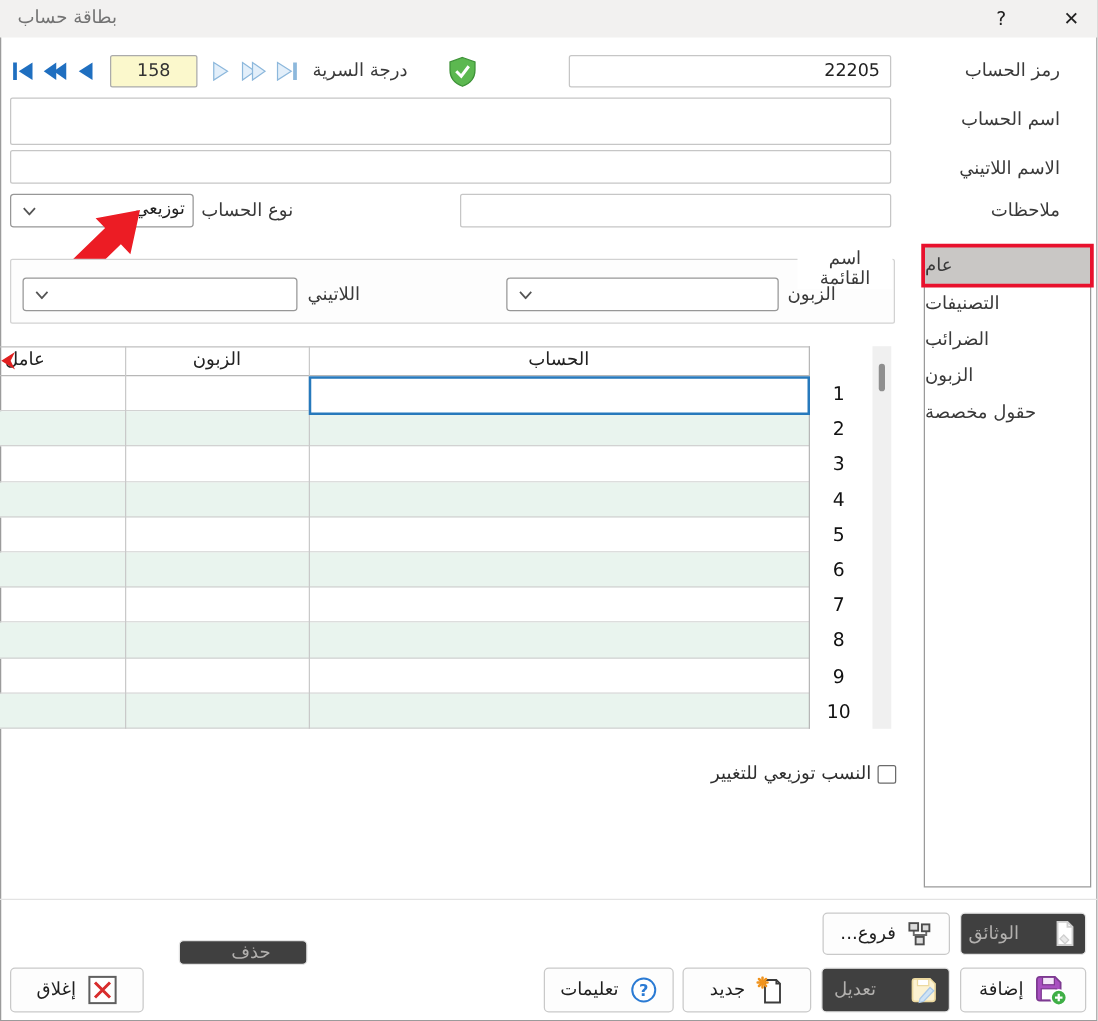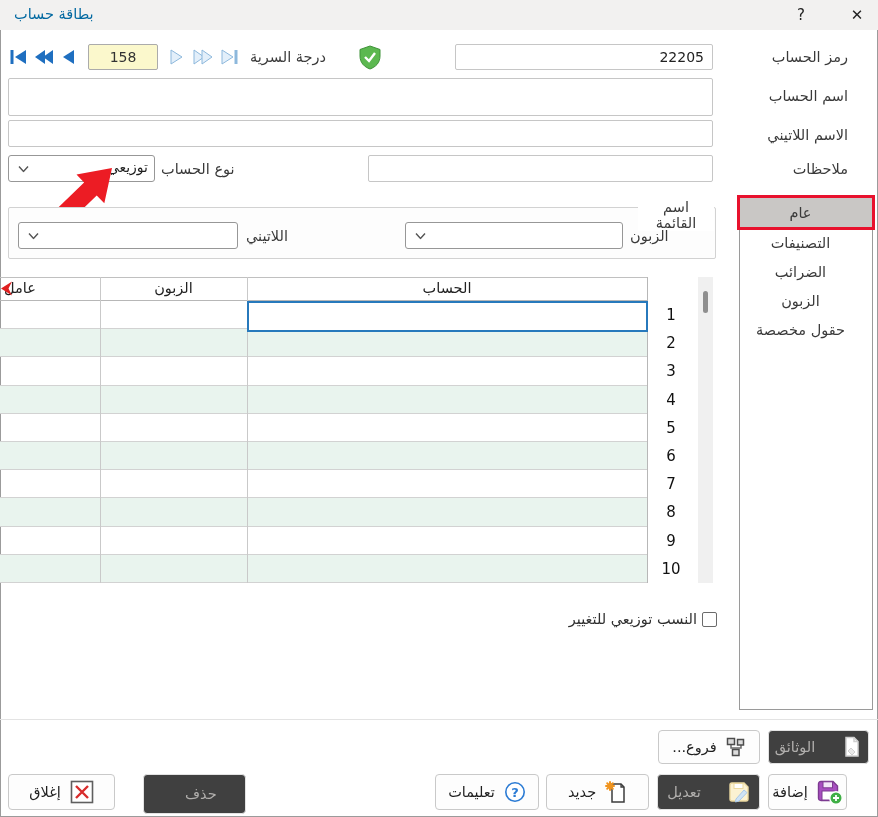--- a/index.html
+++ b/index.html
@@ -1,31 +1,31 @@
 <!DOCTYPE html>
 <html lang="ar"><head>
 <meta charset="utf-8">
 <style>
   html,body{margin:0;padding:0;background:#dcdcdc;}
   *{box-sizing:border-box;font-family:"DejaVu Sans","Liberation Sans",sans-serif;}
   #win{position:relative;width:878px;height:817px;background:#ffffff;overflow:hidden;
        box-shadow:inset 0 0 0 1px #9b9b9b;}
   .abs{position:absolute;}
   .titlebar{left:0;top:0;width:878px;height:30px;background:#f2f1f0;}
-  .title{left:14px;top:6px;font-size:14.5px;color:#0369a1;direction:rtl;}
+  .title{left:14px;top:6px;font-size:14.5px;color:#737373;direction:rtl;}
   .cap{top:4px;width:30px;height:22px;text-align:center;font-size:15px;color:#222;line-height:22px;cursor:default;}
   .input{border:1px solid #c6c6c6;border-radius:2px;background:#fff;font-size:14px;color:#222;padding:0 8px;outline:none;}
   .flabel{left:716px;width:132px;text-align:right;direction:rtl;font-size:14.5px;color:#3a3a3a;}
   .combo{border:1px solid #979797;border-radius:3px;background:#fff;}
   .combo .chev{position:absolute;left:9px;top:50%;transform:translateY(-50%);}
   .combo .val{position:absolute;right:6px;top:3px;font-size:14px;color:#1f1f1f;direction:rtl;}
   .groupbox{border:1px solid #d2d2d2;border-radius:2px;background:#fdfdfd;}
   .glabel{background:#fff;padding:0 5px;font-size:14.5px;color:#3a3a3a;direction:rtl;text-align:center;}
   .side-panel{left:739px;top:197px;width:134px;height:513px;border:1px solid #9a9a9a;background:#fff;}
-  .side-item{height:29px;line-height:29px;text-align:center;padding-right:11px;font-size:14.5px;color:#3a3a3a;direction:rtl;cursor:default;}
+  .side-item{height:29px;line-height:29px;text-align:left;padding-right:11px;font-size:14.5px;color:#3a3a3a;direction:rtl;cursor:default;}
   .side-item.selected{background:#c9c7c5;height:31px;line-height:31px;}
   .red-annot{position:absolute;border:3px solid #e8112d;pointer-events:none;}
   .th{top:280px;font-size:14.5px;color:#222;direction:rtl;}
   .row-stripe{left:0;width:648px;height:28.2px;border-bottom:1px solid #d2d2d2;}
   .row-alt{background:#e9f4ee;}
   .vline{width:1px;background:#c9c9c9;}
   .rownum{left:650px;width:42px;text-align:center;font-size:15px;color:#111;line-height:28.2px;}
   .btn{border:1px solid #c9c9c9;border-radius:4px;background:#fdfdfd;display:flex;align-items:center;
        justify-content:center;gap:9px;font-size:14.5px;color:#1f1f1f;direction:rtl;cursor:default;}
   .btn.disabled{background:#404040;border-color:#e3e3e3;color:#b2b0ae;gap:27px;}
@@ -217,40 +217,40 @@
 
   <div class="abs btn disabled" style="left:657px;top:774px;width:103px;height:36px;">
     <svg width="22" height="22">
       <path d="M2 4 Q2 2 4 2 H16 L20 6 V18 Q20 20 18 20 H4 Q2 20 2 18 Z" fill="#fcf2d2" stroke="#ecd9a0" stroke-width="1.4"></path>
       <rect x="6" y="2.5" width="9" height="5" fill="#fff" stroke="#ecd9a0"></rect>
       <path d="M8 18 L16 9 l3 2.6 L11 20 l-3.6 1Z" fill="#cfe3f5" stroke="#a9c8e8"></path>
     </svg>
     <span>تعديل</span>
   </div>
 
-  <div class="abs btn" style="left:768px;top:774px;width:79px;height:36px;">
+  <div class="abs btn" style="left:768px;top:774px;width:101px;height:36px;">
     <svg width="26" height="25">
       <path d="M1.5 4 Q1.5 1.5 4 1.5 H16 L20.5 6 V18 Q20.5 20.5 18 20.5 H4 Q1.5 20.5 1.5 18 Z" fill="#a84fc0" stroke="#7d3a91" stroke-width="1.4"></path>
       <rect x="6" y="1.8" width="9.5" height="6" fill="#f3e6f8" stroke="#7d3a91"></rect>
       <rect x="5" y="11" width="12" height="9" fill="#ffffff" stroke="#7d3a91"></rect>
       <circle cx="19" cy="18" r="6.2" fill="#3faf46" stroke="#ffffff" stroke-width="1.4"></circle>
       <path d="M19 15 v6 M16 18 h6" stroke="#fff" stroke-width="1.8"></path>
     </svg>
     <span>إضافة</span>
   </div>
 
   <div class="abs btn" style="left:8px;top:774px;width:107px;height:36px;">
     <svg width="24" height="24">
       <rect x="1.5" y="1.5" width="21" height="21" fill="#fff" stroke="#5f5f5f" stroke-width="1.6"></rect>
       <path d="M6 6 L18 18 M18 6 L6 18" stroke="#d82c2c" stroke-width="2.4"></path>
     </svg>
     <span>إغلاق</span>
   </div>
 
-  <div class="abs btn disabled" style="left:143px;top:774px;width:103px;height:40px;padding-left:41px;">
+  <div class="abs btn disabled" style="left:143px;top:752px;width:103px;height:20px;padding-left:41px;">
     <svg width="20" height="22">
       <path d="M4 6 H16 L15 20 H5 Z" fill="#fdecec" stroke="#f0a8a8" stroke-width="1.5"></path>
       <path d="M2.5 5.5 h15 M7.5 5 l1-2.5 h3 l1 2.5" fill="none" stroke="#f0a8a8" stroke-width="1.5"></path>
       <path d="M8 9 v8 M12 9 v8" stroke="#f0a8a8" stroke-width="1.3"></path>
     </svg>
     <span>حذف</span>
   </div>
 
 </div>
 

